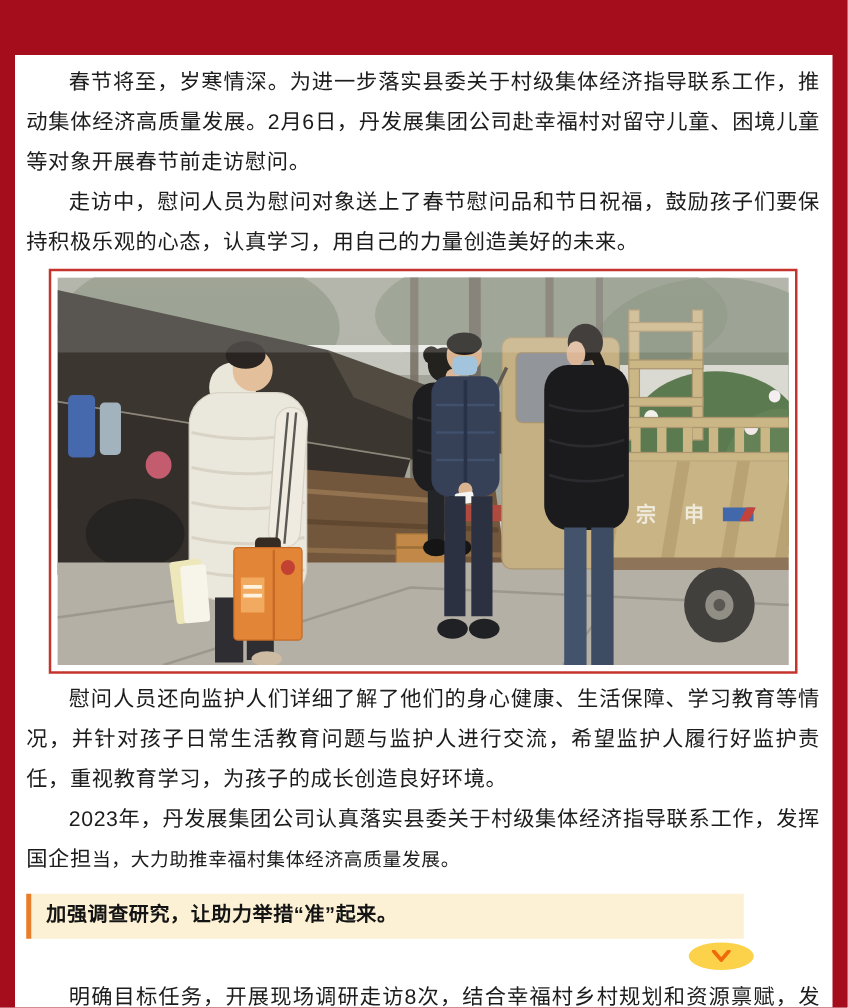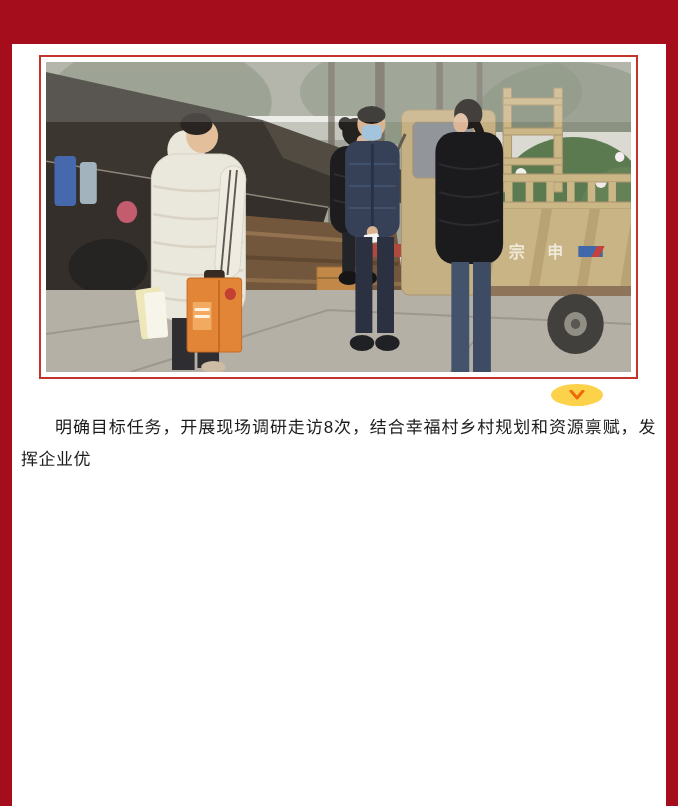--- a/index.html
+++ b/index.html
@@ -39,20 +39,24 @@
     cursor: pointer; border: none; padding: 0;
   }
   .last-para { margin-top: 6px; }
 </style>
 </head>
 <body>
 
 <div class="page-frame">
   <div class="content">
 
+    <div class="article-text">
+      <p>春节将至，岁寒情深。为进一步落实县委关于村级集体经济指导联系工作，推动集体经济高质量发展。2月6日，丹发展集团公司赴幸福村对留守儿童、困境儿童等对象开展春节前走访慰问。</p>
+      <p>走访中，慰问人员为慰问对象送上了春节慰问品和节日祝福，鼓励孩子们要保持积极乐观的心态，认真学习，用自己的力量创造美好的未来。</p>
+    </div>
 
     <figure class="photo-figure">
       <svg viewBox="0 0 622 310" preserveAspectRatio="none">
         <defs>
           <linearGradient id="sky" x1="0" y1="0" x2="0" y2="1">
             <stop offset="0" stop-color="#eeefec"></stop>
             <stop offset="1" stop-color="#c6c8c1"></stop>
           </linearGradient>
         </defs>
 
@@ -223,21 +227,28 @@
           <rect x="158" y="253" width="16" height="3" fill="#fdf3df"></rect>
           <circle cx="196" cy="232" r="6" fill="#c03a2a"></circle>
           <line x1="184" y1="218" x2="184" y2="290" stroke="#c4641c" stroke-width="2"></line>
         </g>
 
         <rect x="0" y="0" width="622" height="60" fill="#ffffff" opacity="0.16"></rect>
         <rect x="0" y="0" width="622" height="310" fill="#ffffff" opacity="0.04"></rect>
       </svg>
     </figure>
 
-
+    <div class="article-text">
+      <p>慰问人员还向监护人们详细了解了他们的身心健康、生活保障、学习教育等情况，并针对孩子日常生活教育问题与监护人进行交流，希望监护人履行好监护责任，重视教育学习，为孩子的成长创造良好环境。</p>
+      <p><span>2023年，丹发展集团公司认真落实县委关于村级集体经济指导联系工作，发挥国企担</span><span class="seg-small">当，大力助推幸福村集体经济高质量发展。</span></p>
+    </div>
+
+    <div class="highlight-box">
+      <span class="highlight-text">加强调查研究，让助力举措“准”起来。</span>
+    </div>
 
     <div class="arrow-row">
       <button class="scroll-arrow" style="background:#fcd24b;">
         <svg width="16" height="10" viewBox="0 0 16 10">
           <polyline points="2,1 8,8 14,1" fill="none" stroke="#ef6a0a" stroke-width="3" stroke-linecap="round" stroke-linejoin="round"></polyline>
         </svg>
       </button>
     </div>
 
     <div class="article-text last-para">

